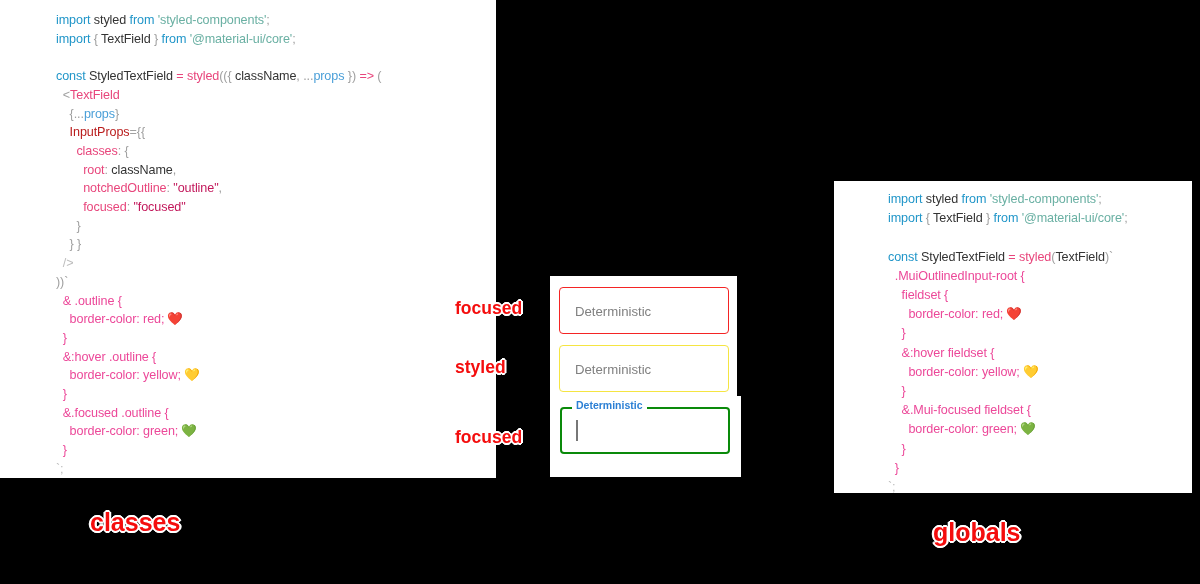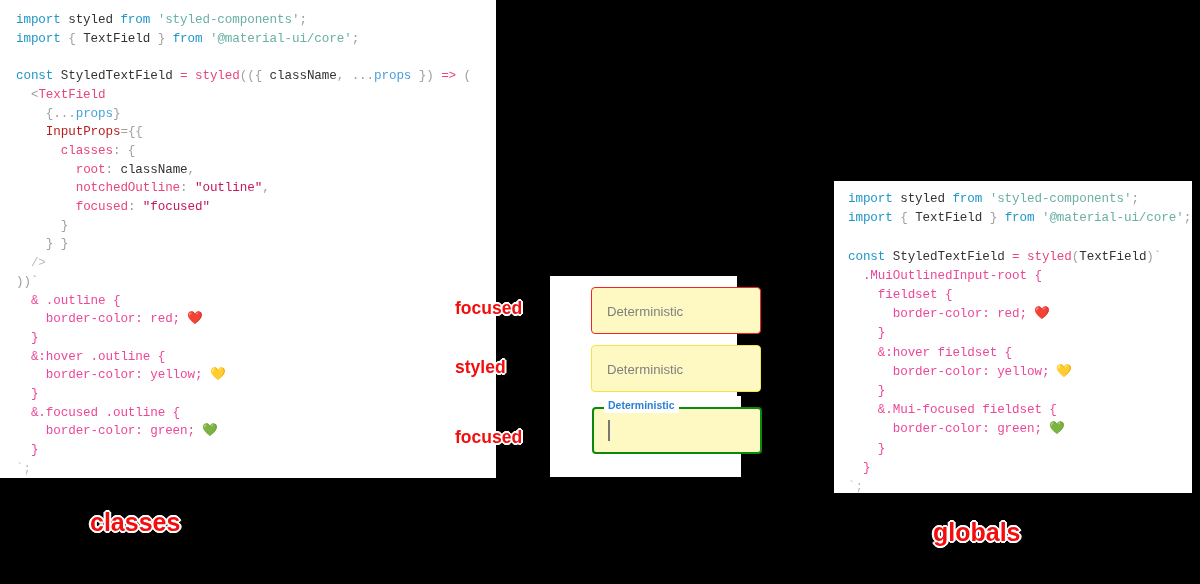--- a/index.html
+++ b/index.html
@@ -16,23 +16,24 @@
     background: #000000;
   }
 
   
   .code-panel {
     position: absolute;
     background: #ffffff;
     overflow: hidden;
   }
   .code-block {
-    font-family: Liberation Mono, monospace;
+    font-family: Liberation Sans, sans-serif;
     white-space: pre;
     color: #333333;
+    margin-left: 40px;
   }
   .code-line { display: block; }
 
   
   .t-kw      { color: #2196c9; }       
   .t-plain   { color: #333333; }
   .t-str     { color: #6ab0a3; }       
   .t-punct   { color: #a0a0a0; }       
   .t-fn      { color: #e8467c; }       
   .t-prop    { color: #e8467c; }       
@@ -82,22 +83,21 @@
   #demo-lower {
     position: absolute;
     left: 0; top: 120px;
     width: 191px; height: 81px;
     background: #ffffff;
   }
 
   .tf {
     position: absolute;
     border-radius: 4px;
-    background: #fef9c3;
-    margin-left: 32px;
+    background: #ffffff;
   }
   .tf .tf-text {
     position: absolute;
     left: 15px;
     top: 50%;
     transform: translateY(-50%);
     font-family: "Liberation Sans", sans-serif;
     font-size: 13.2px;
     color: #808080;
     white-space: nowrap;

